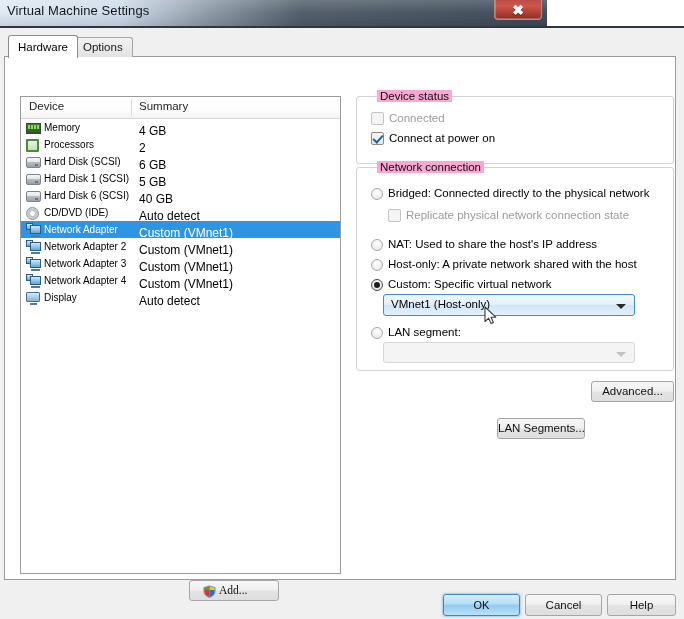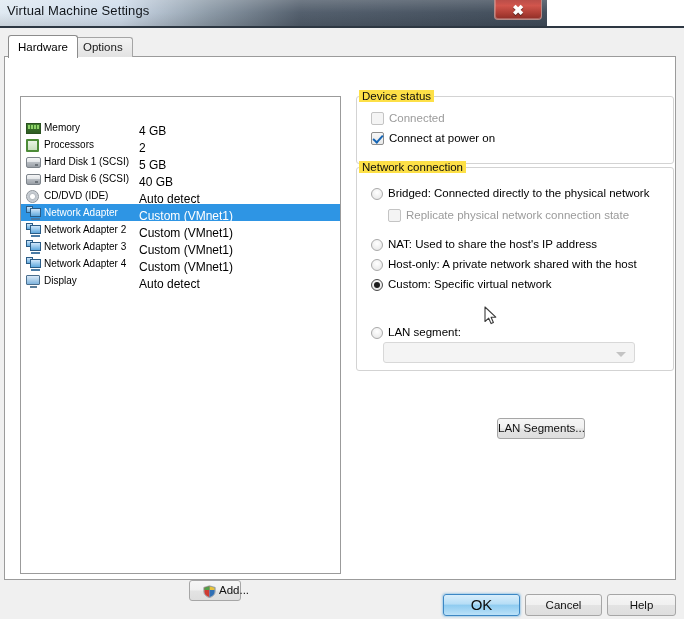--- a/index.html
+++ b/index.html
@@ -280,21 +280,21 @@
     line-height: 19px;
     text-align: center;
     font-size: 11.5px;
     border: 1px solid #a6a6a6;
     border-radius: 3px;
     background: linear-gradient(to bottom, #f6f6f6 0%, #f0f0f0 48%, #e3e3e3 52%, #dedede 100%);
     box-sizing: border-box;
     color: #111;
     white-space: nowrap;
   }
-  #btn-add { left: 189px; top: 552px; width: 52px; z-index: 6; }
+  #btn-add { left: 189px; top: 552px; width: 90px; z-index: 6; font-family: Liberation Serif, serif; }
   #btn-remove { left: 270px; top: 552px; width: 59px; z-index: 6; margin-top: 48px; }
   #add-shield {
     position: absolute;
     left: 13px; top: 4px;
     width: 13px; height: 13px;
   }
   #add-label {
     position: absolute;
     left: 29px; top: 0;
     line-height: 19px;
@@ -303,22 +303,22 @@
   
   .groupbox {
     position: absolute;
     border: 1px solid #d3d3d3;
     border-radius: 3px;
     box-sizing: border-box;
     background: transparent;
   }
   .group-title {
     position: absolute;
-    top: -7px; left: 2px;
-    background: #fde047;
+    top: -7px; left: 20px;
+    background: #f9a8d4;
     padding: 0 3px;
     font-size: 11.5px;
     color: #0d0d0d;
     white-space: nowrap;
   }
   #grp-device-status { left: 356px; top: 68px; width: 318px; height: 68px; z-index: 5; }
   #grp-network-conn  { left: 356px; top: 139px; width: 318px; height: 204px; z-index: 5; }
 
   
   .chk-row {
@@ -444,21 +444,21 @@
     position: absolute;
     left: 443px; top: 566px;
     width: 77px; height: 22px;
     box-sizing: border-box;
     border: 1px solid #3c87c4;
     border-radius: 3px;
     background: linear-gradient(to bottom, #d9eefb 0%, #b5ddf6 46%, #8ecbf0 50%, #bbe1f8 100%);
     box-shadow: 0 0 2px 1px rgba(92,170,224,0.5);
     line-height: 20px;
     text-align: center;
-    font-size: 15px;
+    font-size: 11px;
     color: #0c0c0c;
   }
   #btn-cancel { left: 525px; top: 566px; width: 77px; height: 22px; line-height: 20px; }
   #btn-help   { left: 607px; top: 566px; width: 69px; height: 22px; line-height: 20px; }
 
   
   #mouse-cursor {
     position: absolute;
     left: 484px; top: 278px;
     width: 14px; height: 20px;
@@ -481,38 +481,50 @@
 <div id="dialog-body">
 
   <div id="tabstrip">
     <div class="tab active">Hardware</div>
     <div class="tab inactive">Options</div>
   </div>
 
   <div id="tabpanel"></div>
 
   <div id="device-list">
+    <div id="list-header">
+      <div class="col-head" id="col-device">Device</div>
+      <div id="col-divider"></div>
+      <div class="col-head" id="col-summary">Summary</div>
+    </div>
     <div id="list-rows">
 
       <div class="device-row">
         <div class="dev-icon">
             <div class="ico-mem"></div>
           </div>
         <div class="dev-name">Memory</div>
         <div class="dev-summary">4 GB</div>
       </div>
 
       <div class="device-row">
         <div class="dev-icon">
             <div class="ico-cpu"></div>
           </div>
         <div class="dev-name">Processors</div>
         <div class="dev-summary">2</div>
       </div>
 
+      <div class="device-row">
+        <div class="dev-icon">
+            <div class="ico-hdd"></div>
+          </div>
+        <div class="dev-name">Hard Disk (SCSI)</div>
+        <div class="dev-summary">6 GB</div>
+      </div>
 
       <div class="device-row">
         <div class="dev-icon">
             <div class="ico-hdd"></div>
           </div>
         <div class="dev-name">Hard Disk 1 (SCSI)</div>
         <div class="dev-summary">5 GB</div>
       </div>
 
       <div class="device-row">
@@ -646,26 +658,31 @@
       <div class="radio-dot selected"></div>
       <div class="radio-label">Custom: Specific virtual network</div>
     </div>
 
     <div class="radio-row" style="left:14px; top:157px;">
       <div class="radio-dot"></div>
       <div class="radio-label">LAN segment:</div>
     </div>
   </div>
 
+  <div id="combo-custom">
+    <div id="combo-custom-text">VMnet1 (Host-only)</div>
+    <div id="combo-custom-arrow"></div>
+  </div>
 
   <div id="combo-lan">
     <div id="combo-lan-arrow"></div>
   </div>
 
   <div class="btn" id="btn-lan-segments">LAN Segments...</div>
+  <div class="btn" id="btn-advanced">Advanced...</div>
 
   <div id="btn-ok">OK</div>
   <div class="btn" id="btn-cancel">Cancel</div>
   <div class="btn" id="btn-help">Help</div>
 
   <svg id="mouse-cursor" viewBox="0 0 14 20">
     <path d="M1 1 L1 15.5 L4.7 12.2 L7.1 17.6 L9.4 16.5 L7.1 11.3 L11.8 11.1 Z" fill="#ffffff" stroke="#3a3a3a" stroke-width="1.1" stroke-linejoin="round"></path>
   </svg>
 
 </div>

